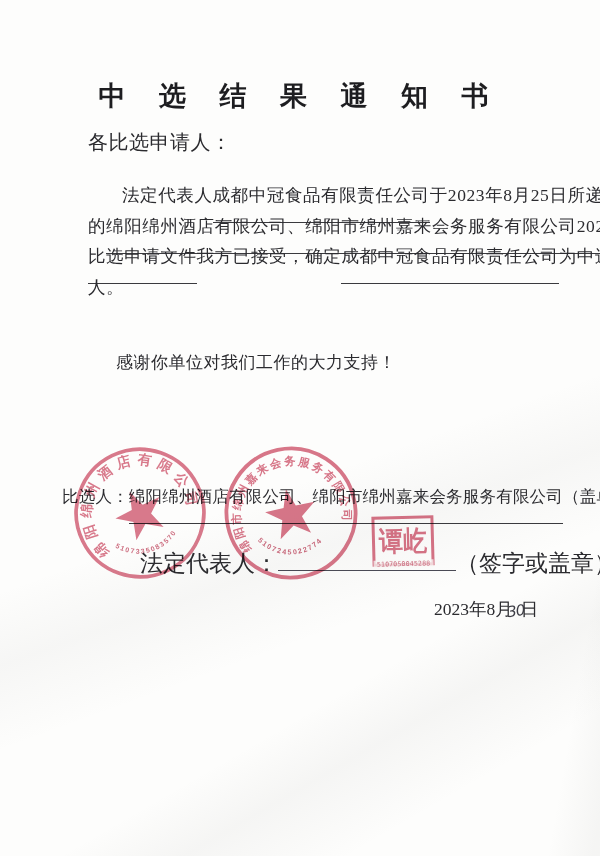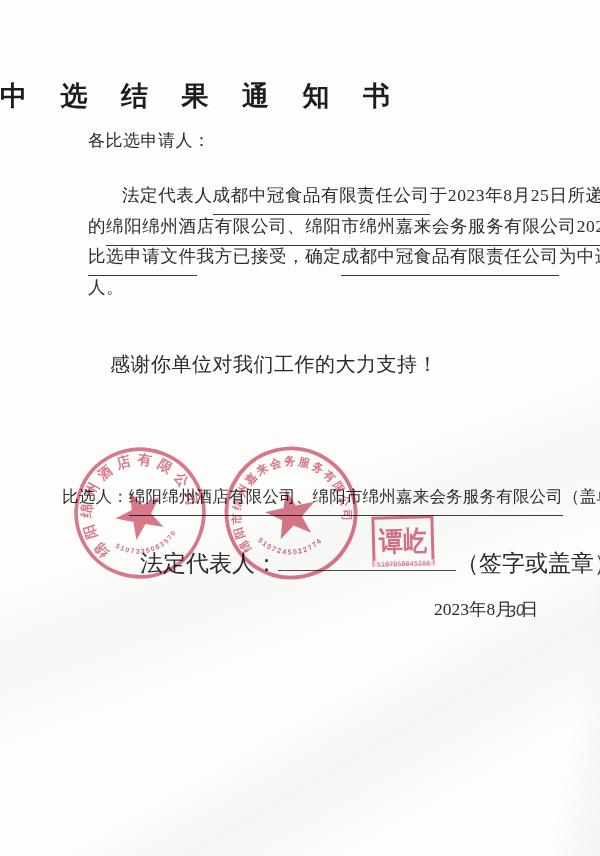--- a/index.html
+++ b/index.html
@@ -15,42 +15,43 @@
   
   .paper-texture {
     position: absolute; inset: 0; pointer-events: none;
     background:
       linear-gradient(160deg, rgba(0,0,0,0) 55%, rgba(120,120,115,0.05) 62%, rgba(0,0,0,0) 70%),
       linear-gradient(150deg, rgba(0,0,0,0) 74%, rgba(120,120,115,0.06) 80%, rgba(0,0,0,0) 88%),
       linear-gradient(100deg, rgba(0,0,0,0) 93%, rgba(140,140,135,0.07) 99%);
   }
   .doc-title {
     position: absolute; top: 78px; left: 0; width: 100%;
+    text-align: center;
     font-family: "Liberation Sans", sans-serif;
     font-weight: 700; font-size: 27px; letter-spacing: 13px;
     color: #1d1d20;
     white-space: nowrap;
   }
   .salutation {
     position: absolute; left: 88px; top: 129px;
-    font-size: 17px; letter-spacing: 0.5px;
+    font-size: 20px; letter-spacing: 0.5px;
   }
   .body-par {
     position: absolute; left: 88px; top: 180px; width: 444px;
     font-size: 17.5px; letter-spacing: 0.6px;
   }
   .body-par .line { line-height: 30.5px; white-space: nowrap; }
   .indent { display: inline-block; width: 34px; }
   .u {
     border-bottom: 1.2px solid #3a3a3e;
-    padding-bottom: 9px;
+    padding-bottom: 17px;
   }
   .thanks {
-    position: absolute; left: 82px; top: 351px;
-    font-size: 20px; letter-spacing: 0.5px;
+    position: absolute; left: 88px; top: 351px;
+    font-size: 17px; letter-spacing: 0.5px;
   }
   .thanks .indent { width: 28px; }
   .sig-bixuanren {
     position: absolute; left: 62px; top: 486px;
     font-size: 16.5px; letter-spacing: 0.2px; white-space: nowrap;
   }
   .sig-legal {
     position: absolute; left: 140px; top: 548px;
     font-size: 23px; white-space: nowrap;
   }

